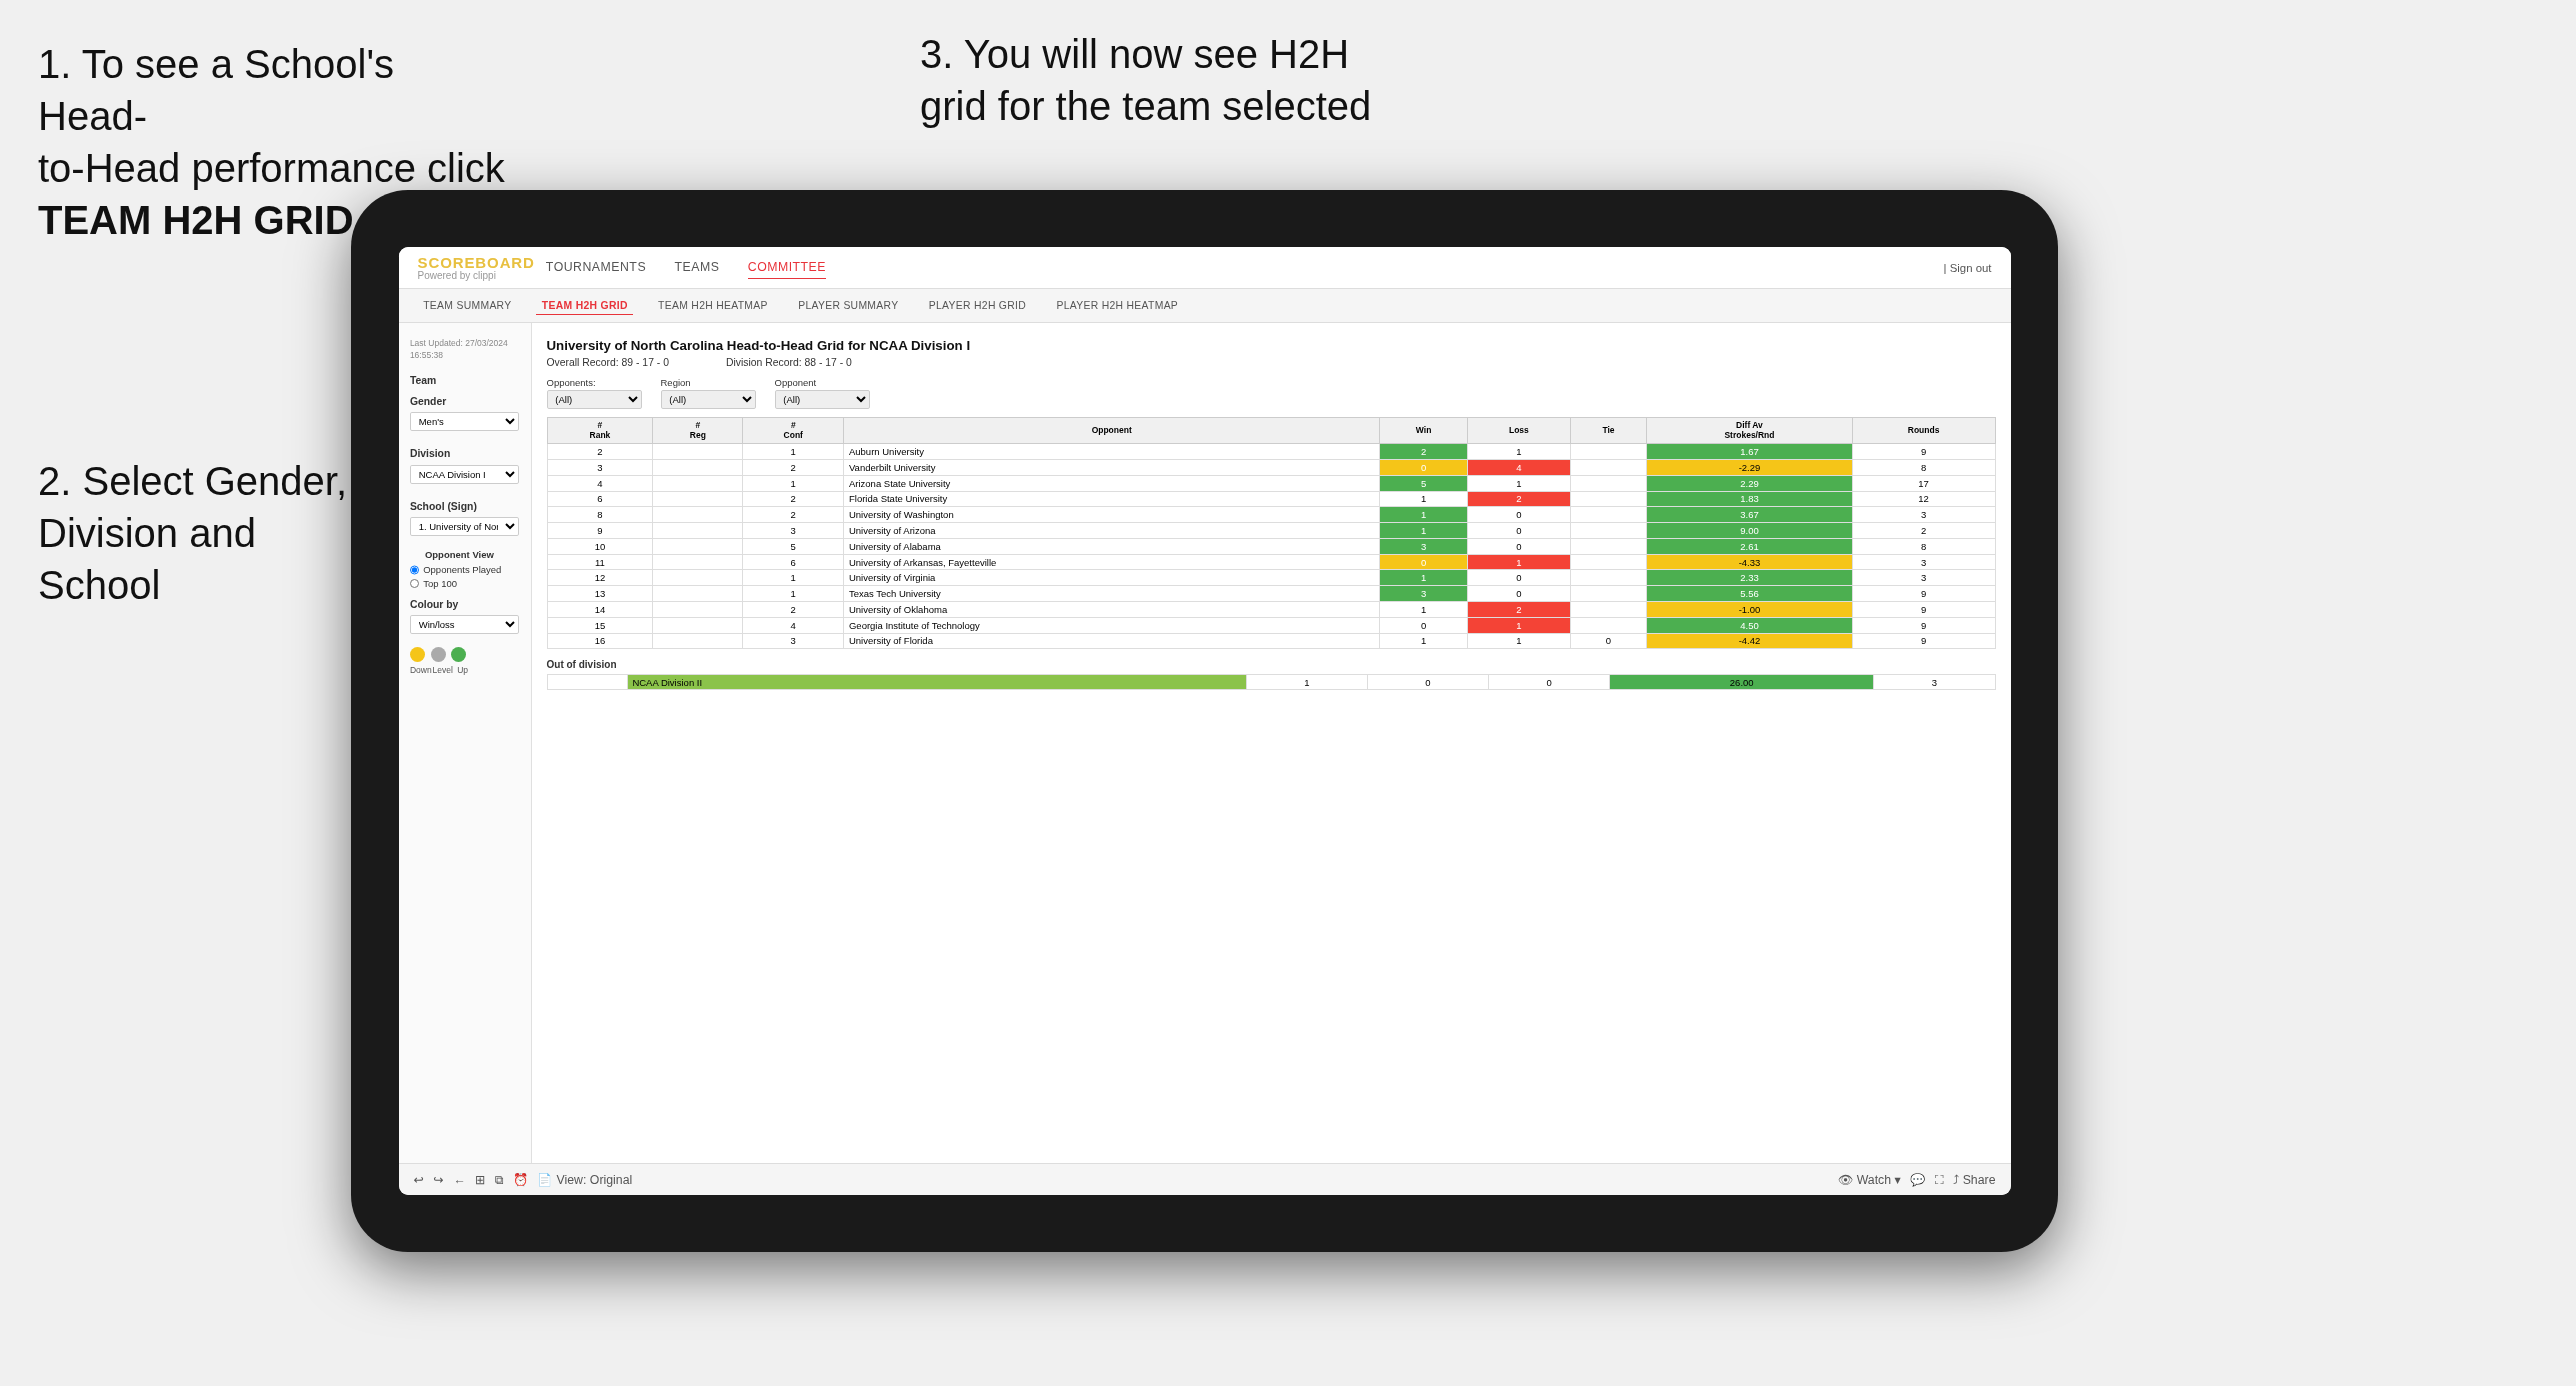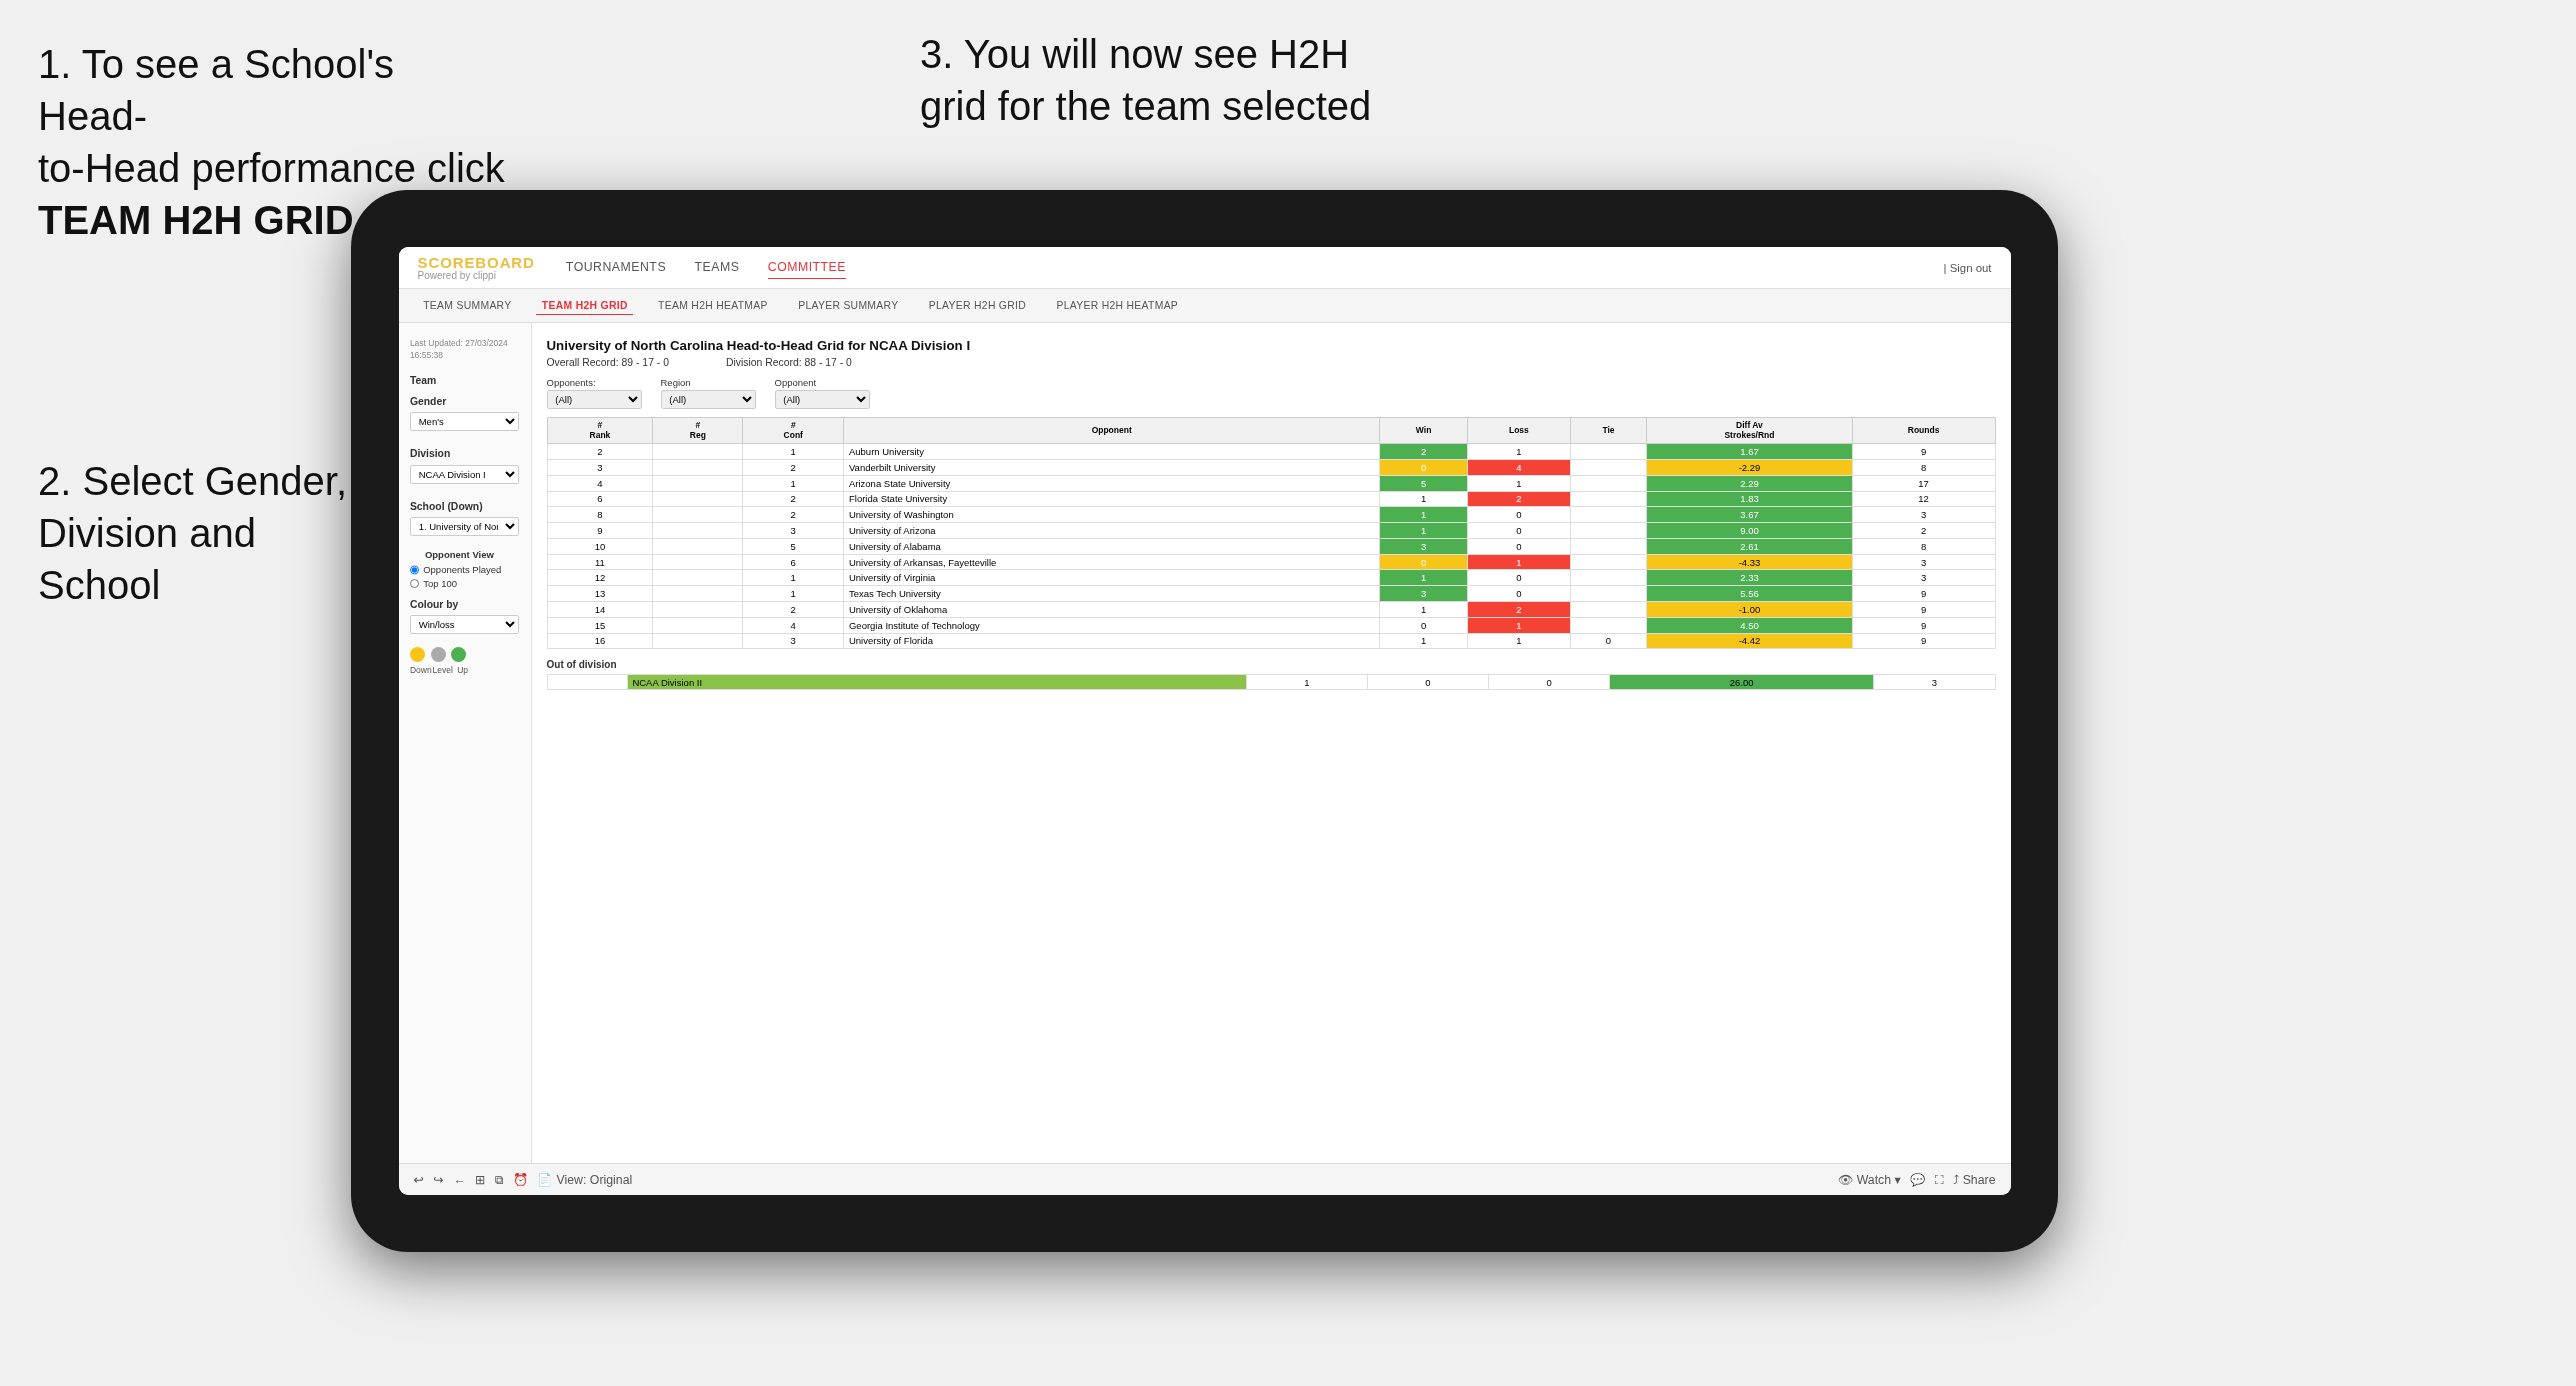--- a/index.html
+++ b/index.html
@@ -55,21 +55,21 @@
       border-bottom: 0.9px solid #ddd;
       display: flex;
       align-items: center;
       padding: 0 19px;
       height: 42px;
       flex-shrink: 0;
     }
     .nav-logo {
       display: flex;
       align-items: center;
-      margin-right: 31px;
+      margin-right: 11px;
     }
     .nav-logo .logo-text {
       font-size: 15px;
       font-weight: 900;
       color: #e8c040;
       letter-spacing: 0.9px;
     }
     .nav-logo .logo-sub {
       font-size: 10px;
       color: #999;
@@ -386,21 +386,21 @@
         <div class="sidebar-section-label">Gender</div>
         <select class="sidebar-select">
           <option>Men's</option>
         </select>
 
         <div class="sidebar-section-label">Division</div>
         <select class="sidebar-select">
           <option>NCAA Division I</option>
         </select>
 
-        <div class="sidebar-section-label">School (Down)</div>
+        <div class="sidebar-section-label">School (Sign)</div>
         <select class="sidebar-select">
           <option>1. University of Nort...</option>
         </select>
 
         <div class="sidebar-radio-group">
           <span class="sidebar-radio-label">Opponent View</span>
           <label class="sidebar-radio-item">
             <input type="radio" name="oppview" checked="" style="">
             <span>Opponents Played</span>
           </label>

